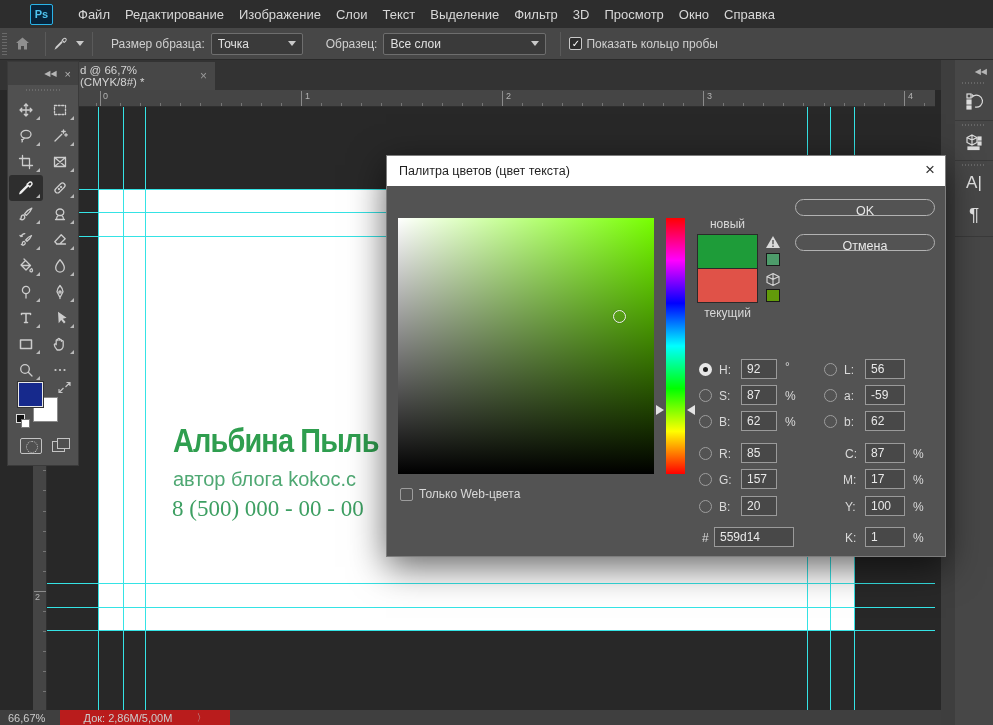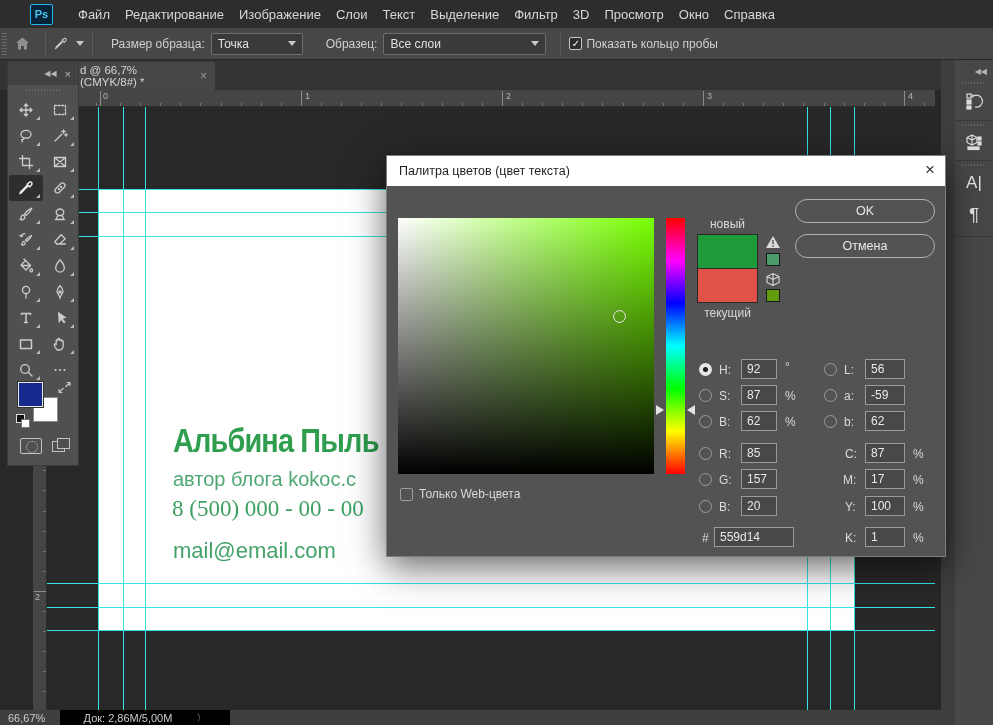--- a/index.html
+++ b/index.html
@@ -100,21 +100,21 @@
   .dock .dgrip{position:absolute;left:7px;width:24px;height:2px;
                background:repeating-linear-gradient(to right,#666 0 1px,transparent 1px 3px);}
   .dockbtn{position:absolute;left:2px;width:34px;height:30px;display:flex;align-items:center;justify-content:center;color:#e2e2e2;}
   .dockbtn svg{stroke:#dcdcdc;fill:none;stroke-width:1.2;}
   .dsep{position:absolute;left:0;width:38px;height:1px;background:#3a3a3a;}
 
   
   .statusbar{left:0;top:710px;width:941px;height:15px;background:#3f3f3f;display:flex;
              align-items:center;font-size:11px;color:#cccccc;}
   .szoom{margin-left:8px;width:52px;}
-  .sdoc{width:170px;height:15px;background:#000000;display:flex;align-items:center;justify-content:center;gap:24px;}
+  .sdoc{width:170px;height:15px;background:#b91c1c;display:flex;align-items:center;justify-content:center;gap:24px;}
   .sdoc .chev{color:#bbb;font-size:10px;}
 
   
   .dialog{left:386px;top:155px;width:560px;height:402px;z-index:20;background:#535353;
           border:1px solid #7d7d7d;box-shadow:0 10px 34px rgba(0,0,0,.6);font-size:12px;padding-left:46px;}
   .dtitle{position:absolute;left:0;top:0;width:558px;height:30px;background:#ffffff;color:#1f1f1f;
           display:flex;align-items:center;padding:0 12px;font-size:12.5px;}
   .dclose{position:absolute;right:10px;top:4px;color:#333;font-size:17px;font-weight:400;}
   .dlg-abs{position:absolute;}
   .cfield{left:11px;top:62px;width:256px;height:256px;
@@ -124,21 +124,21 @@
            box-shadow:0 0 1px rgba(0,0,0,.6);}
   .huebar{left:279px;top:62px;width:19px;height:256px;
           background:linear-gradient(to bottom,#f00 0%,#f0f 16.6%,#00f 33.3%,#0ff 50%,#0f0 66.6%,#ff0 83.3%,#f00 100%);}
   .harrL{left:269px;top:249px;width:0;height:0;border-top:5px solid transparent;
          border-bottom:5px solid transparent;border-left:8px solid #e3e3e3;}
   .harrR{left:300px;top:249px;width:0;height:0;border-top:5px solid transparent;
          border-bottom:5px solid transparent;border-right:8px solid #e3e3e3;}
   .swlabel{color:#d9d9d9;width:61px;text-align:center;}
   .swatch{width:61px;height:35px;border:1px solid #2a2a2a;}
   .minisw{width:14px;height:13px;border:1px solid #191919;}
-  .dbtn{left:408px;width:140px;height:24px;border:1px solid #b2b2b2;border-radius:12px;
+  .dbtn{left:408px;width:140px;height:17px;border:1px solid #b2b2b2;border-radius:12px;
         color:#e8e8e8;text-align:center;line-height:22px;font-size:12.5px;}
   .radio{width:13px;height:13px;border:1px solid #9d9d9d;border-radius:50%;background:transparent;}
   .radio.sel{border:4px solid #e6e6e6;background:#1d1d1d;}
   .flabel{color:#d9d9d9;}
   .fin{height:20px;background:#484848;border:1px solid #9a9a9a;color:#e9e9e9;
        font-size:12px;padding:2px 0 0 5px;}
   .funit{color:#d9d9d9;}
 </style>
 </head>
 <body>
@@ -205,21 +205,20 @@
     <span style="left:861px">4</span>
   </div>
   <div class="abs vruler">
     <span style="top:485px">2</span>
   </div>
 
   <div class="abs canvas">
     <div class="cline l0" style="color: rgb(47, 158, 79);">Альбина Пыль</div>
     <div class="cline l1" style="color: rgb(79, 168, 115);">автор блога kokoc.c</div>
     <div class="cline l2" style="color: rgb(61, 159, 98);">8 (500) 000 - 00 - 00</div>
-    <div class="cline l3" style="color: rgb(67, 163, 104);">mail@email.com</div>
   </div>
 
   <div class="abs gv" style="left: 98px; background-color: rgb(53, 227, 229);"></div>
   <div class="abs gv" style="left: 123px; background-color: rgb(53, 227, 229);"></div>
   <div class="abs gv" style="left: 145px; background-color: rgb(53, 227, 229);"></div>
   <div class="abs gv" style="left: 807px; background-color: rgb(53, 227, 229);"></div>
   <div class="abs gv" style="left: 830px; background-color: rgb(53, 227, 229);"></div>
   <div class="abs gv" style="left: 854px; background-color: rgb(53, 227, 229);"></div>
   <div class="abs gh" style="top: 189px; background-color: rgb(53, 227, 229);"></div>
   <div class="abs gh" style="top: 212px; background-color: rgb(53, 227, 229);"></div>

